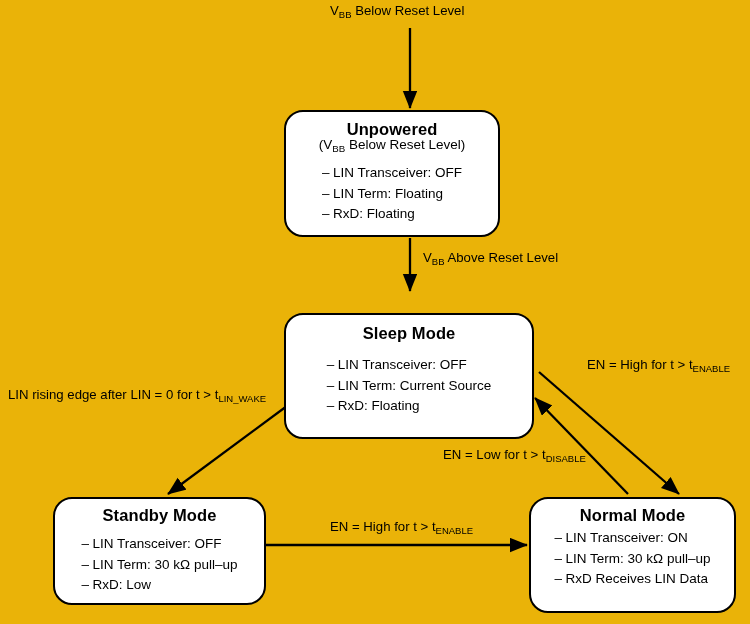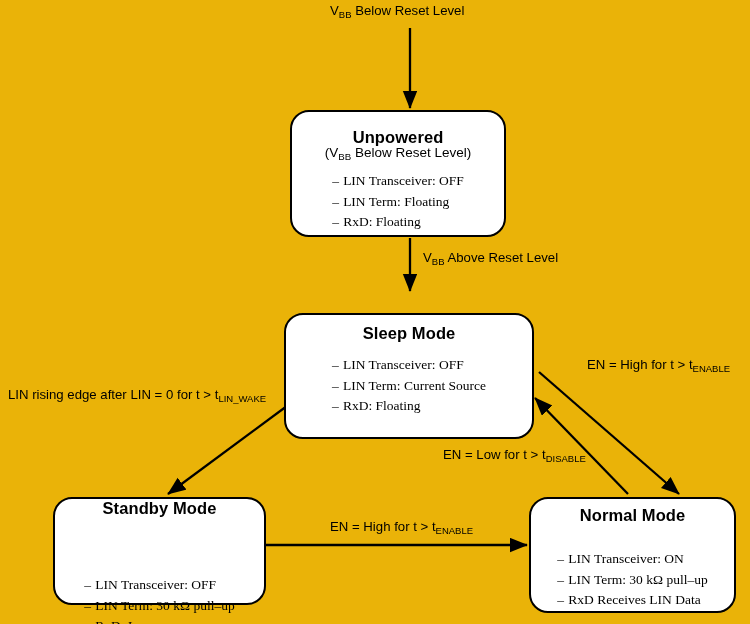--- a/index.html
+++ b/index.html
@@ -51,21 +51,20 @@
     white-space: nowrap;
     line-height: 1.1;
   }
   .state-items {
     list-style: none;
     margin: 0;
     padding: 0;
     font-size: 13.5px;
     line-height: 1.52;
     text-align: left;
-    font-family: Liberation Serif, serif;
   }
   .state-items li {
     white-space: nowrap;
   }
   .dash {
     display: inline-block;
     width: 11px;
   }
   .edge-label {
     position: absolute;
@@ -78,43 +77,42 @@
   sub {
     font-size: 0.72em;
     line-height: 0;
     vertical-align: baseline;
     position: relative;
     bottom: -0.28em;
   }
 
   
   #box-unpowered {
-    left: 290px; top: 110px; width: 216px; height: 127px;
-    padding-top: 16px;
+    left: 284px; top: 110px; width: 216px; height: 127px;
+    padding-top: 8px;
   }
   #box-unpowered .state-subtitle { margin-top: 0; }
   #box-unpowered .state-items { margin-top: 10px; }
 
   #box-sleep {
     left: 284px; top: 293px; width: 250px; height: 126px;
     padding-top: 9px;
     margin-top: 20px;
   }
   #box-sleep .state-items { margin-top: 13px; }
 
   #box-standby {
     left: 53px; top: 497px; width: 213px; height: 108px;
-    gap: 48px;
+    padding-top: 7px;
   }
   #box-standby .state-items { margin-top: 10px; }
 
   #box-normal {
     left: 529px; top: 497px; width: 207px; height: 116px;
     padding-top: 7px;
-    justify-content: space-between;
   }
   #box-normal .state-items { margin-top: 4px; }
 
   
   #label-vbb-below  { left: 330px; top: 3px; }
   #label-vbb-above  { left: 423px; top: 250px; }
   #label-en-high-sleep { left: 587px; top: 357px; }
   #label-lin-wake   { left: 8px;  top: 387px; }
   #label-en-low     { left: 443px; top: 447px; }
   #label-en-high-bottom { left: 330px; top: 519px; }

